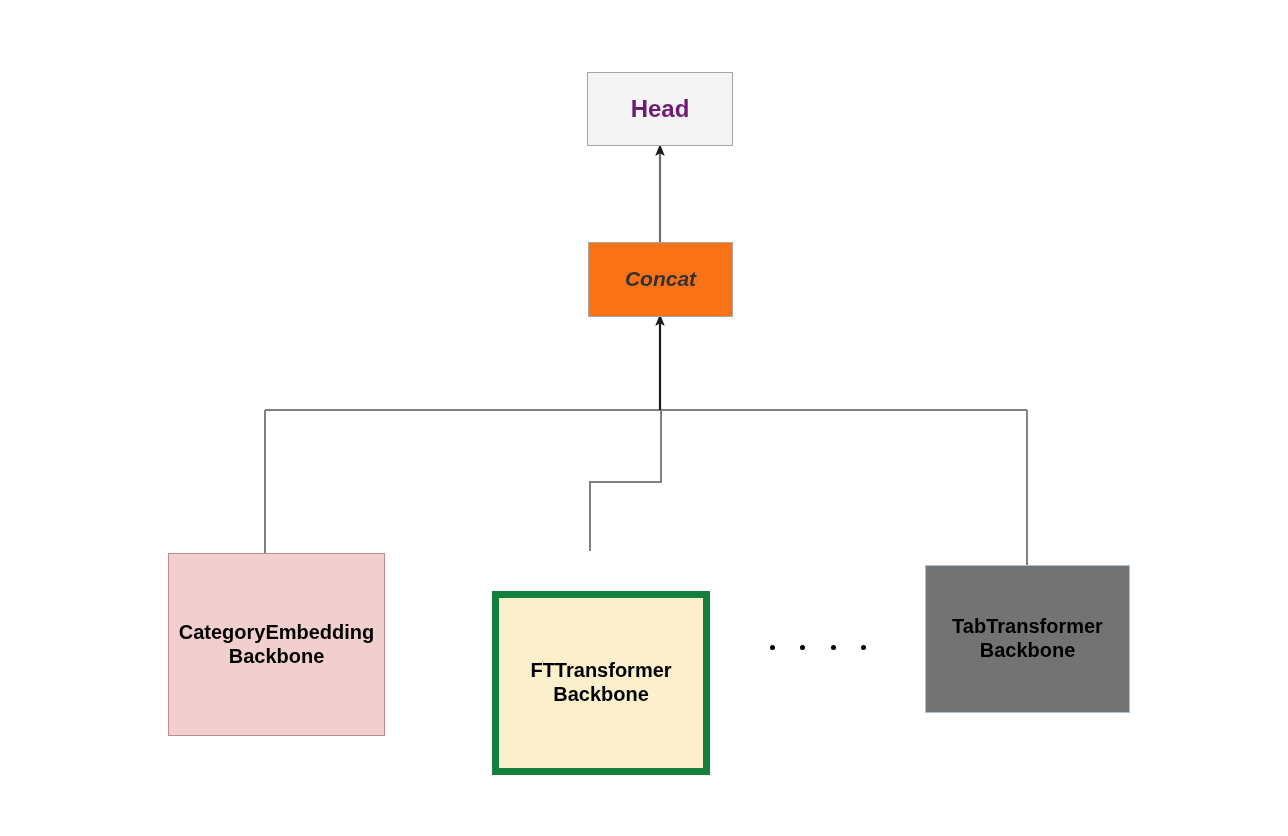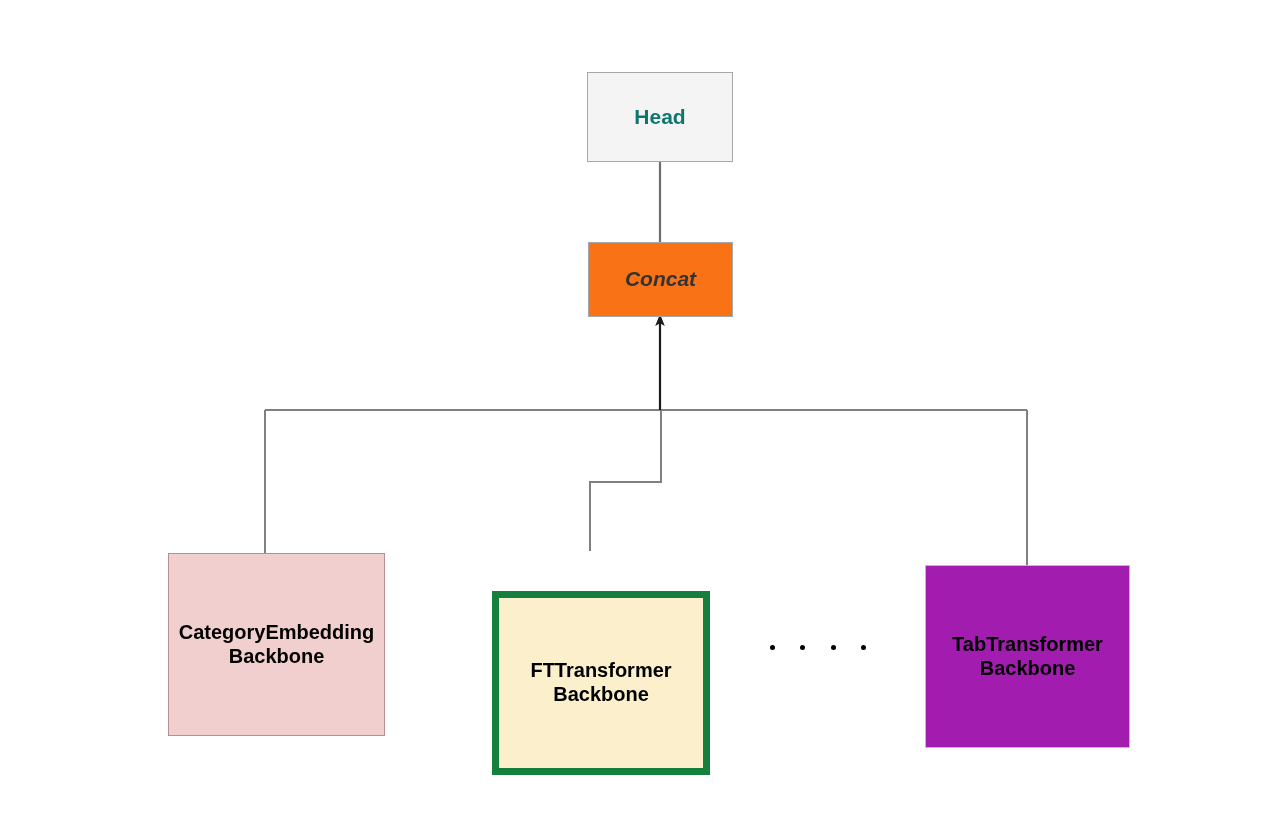--- a/index.html
+++ b/index.html
@@ -32,25 +32,25 @@
     align-items: center;
     justify-content: center;
     text-align: center;
     font-weight: bold;
     line-height: 1.18;
   }
   .node-head {
     left: 587px;
     top: 72px;
     width: 146px;
-    height: 90px;
+    height: 74px;
     background: #f4f4f4;
     border: 1px solid #a8a8a8;
-    color: #0f766e;
-    font-size: 21px;
+    color: #701a75;
+    font-size: 24px;
   }
   .node-concat {
     left: 588px;
     top: 242px;
     width: 145px;
     height: 75px;
     background: #f97316;
     border: 1px solid #a8a8a8;
     color: #333333;
     font-size: 21px;
@@ -76,22 +76,22 @@
     width: 218px;
     height: 184px;
     background: #fbf0cb;
     border: 7px solid #15803d;
     margin-top: 40px;
   }
   .node-tab {
     left: 925px;
     top: 565px;
     width: 205px;
-    height: 183px;
-    background: #a21caf;
+    height: 148px;
+    background: #737373;
     border: 1px solid #a8bfe0;
   }
   .ellipsis {
     position: absolute;
     left: 770px;
     top: 640px;
     width: 96px;
     height: 14px;
     display: flex;
     align-items: center;

